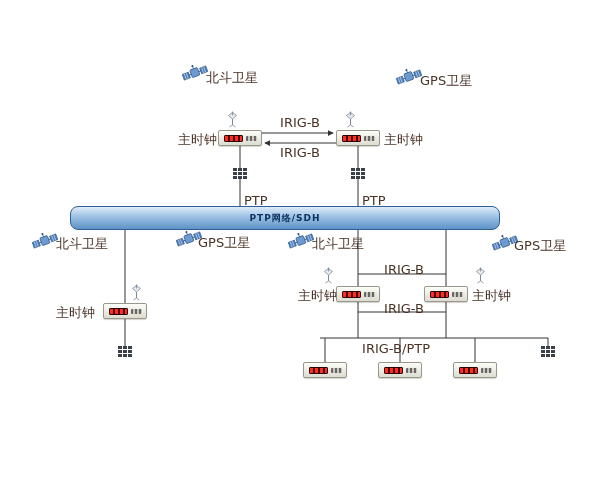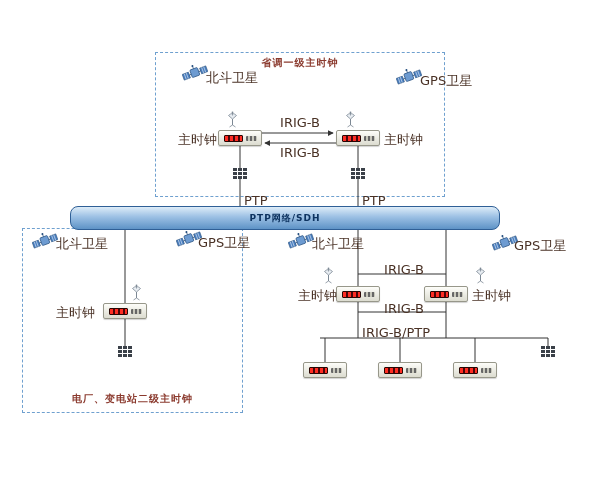--- a/index.html
+++ b/index.html
@@ -52,26 +52,20 @@
       <line x1="358" y1="312" x2="446" y2="312"></line>
 
       <line x1="320" y1="338" x2="548" y2="338"></line>
       <line x1="325" y1="338" x2="325" y2="362"></line>
       <line x1="400" y1="338" x2="400" y2="362"></line>
       <line x1="475" y1="338" x2="475" y2="362"></line>
       <line x1="548" y1="338" x2="548" y2="346"></line>
     </g>
   </svg>
 
-  <div class="dashed-box" style="left:155px;top:52px;width:290px;height:145px">
-    <div class="box-title">省调一级主时钟</div>
-  </div>
-  <div class="dashed-box" style="left:22px;top:228px;width:221px;height:185px">
-    <div class="box-caption" style="bottom:6px">电厂、变电站二级主时钟</div>
-  </div>
 
   <div class="netbar">
     <span>PTP网络/SDH</span>
   </div>
 
   <svg class="icon" style="left:182px;top:64px" width="26" height="18" viewBox="0 0 26 18">
     <g transform="rotate(-20 13 9)">
       <rect x="0.5" y="6" width="6.5" height="6" fill="#4a7fc0" stroke="#27507f" stroke-width="0.6"></rect>
       <rect x="19" y="6" width="6.5" height="6" fill="#4a7fc0" stroke="#27507f" stroke-width="0.6"></rect>
       <line x1="2.6" y1="6" x2="2.6" y2="12" stroke="#fff" stroke-width="0.5"></line>
@@ -252,15 +246,15 @@
   <div class="lbl" style="left:56px;top:237px">北斗卫星</div>
   <div class="lbl" style="left:198px;top:236px">GPS卫星</div>
   <div class="lbl" style="left:56px;top:306px">主时钟</div>
 
   <div class="lbl" style="left:312px;top:237px">北斗卫星</div>
   <div class="lbl" style="left:514px;top:239px">GPS卫星</div>
   <div class="lbl right" style="left:298px;top:289px;width:34px">主时钟</div>
   <div class="lbl" style="left:472px;top:289px">主时钟</div>
   <div class="lbl center" style="left:380px;top:263px;width:44px">IRIG-B</div>
   <div class="lbl center" style="left:380px;top:302px;width:44px">IRIG-B</div>
-  <div class="lbl center" style="left:360px;top:326px;width:70px">IRIG-B/PTP</div>
+  <div class="lbl center" style="left:360px;top:342px;width:70px">IRIG-B/PTP</div>
 
 </div>
 
 </body></html>

